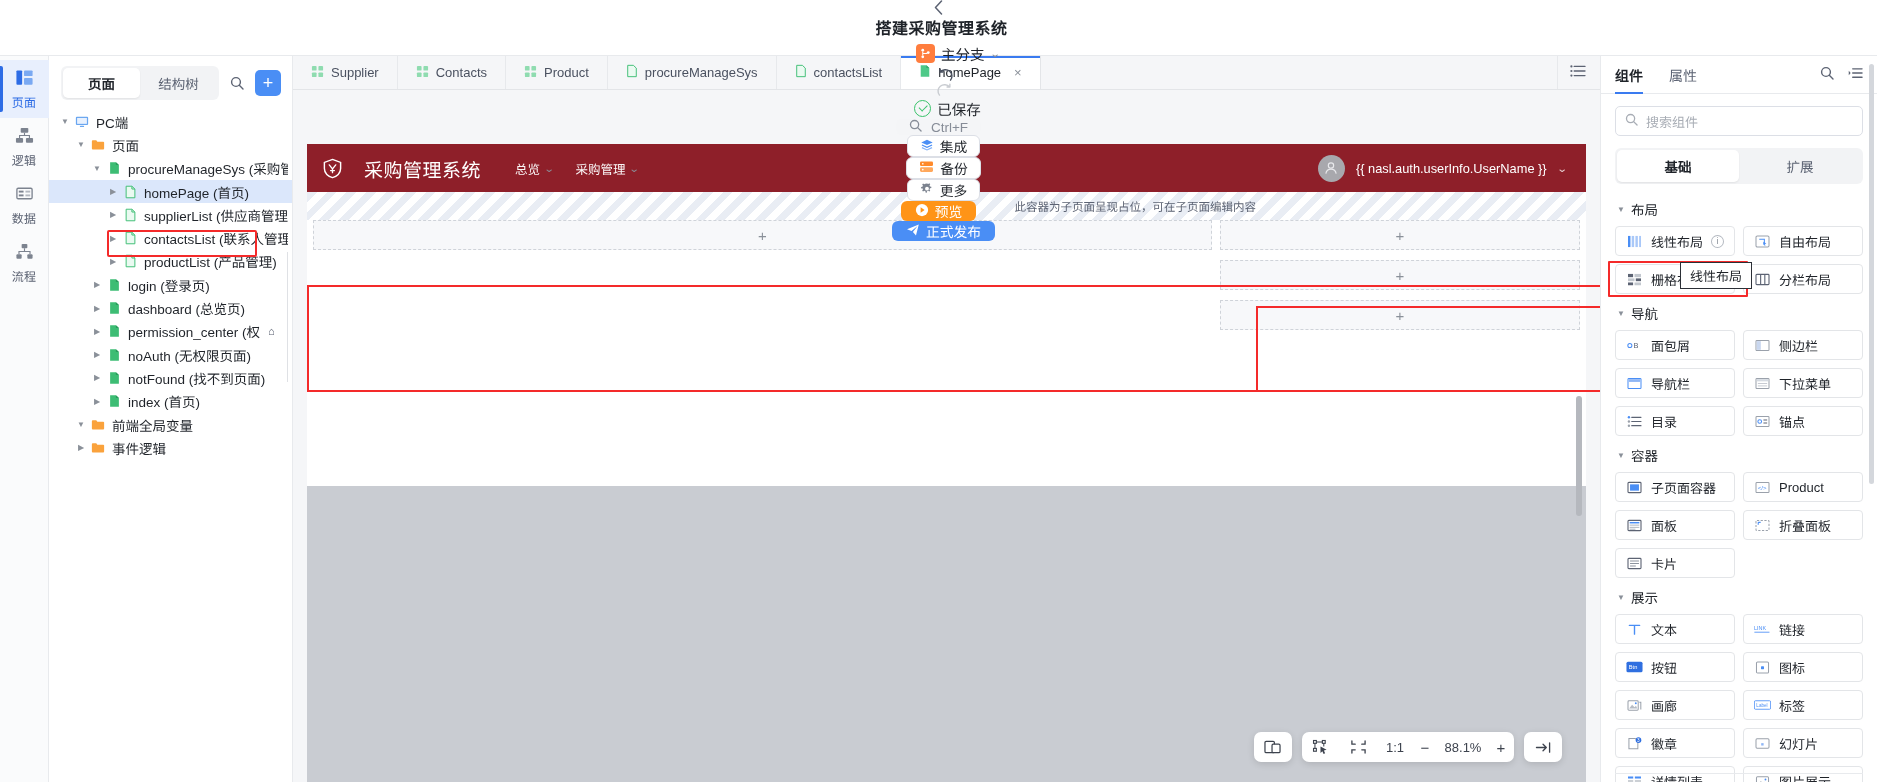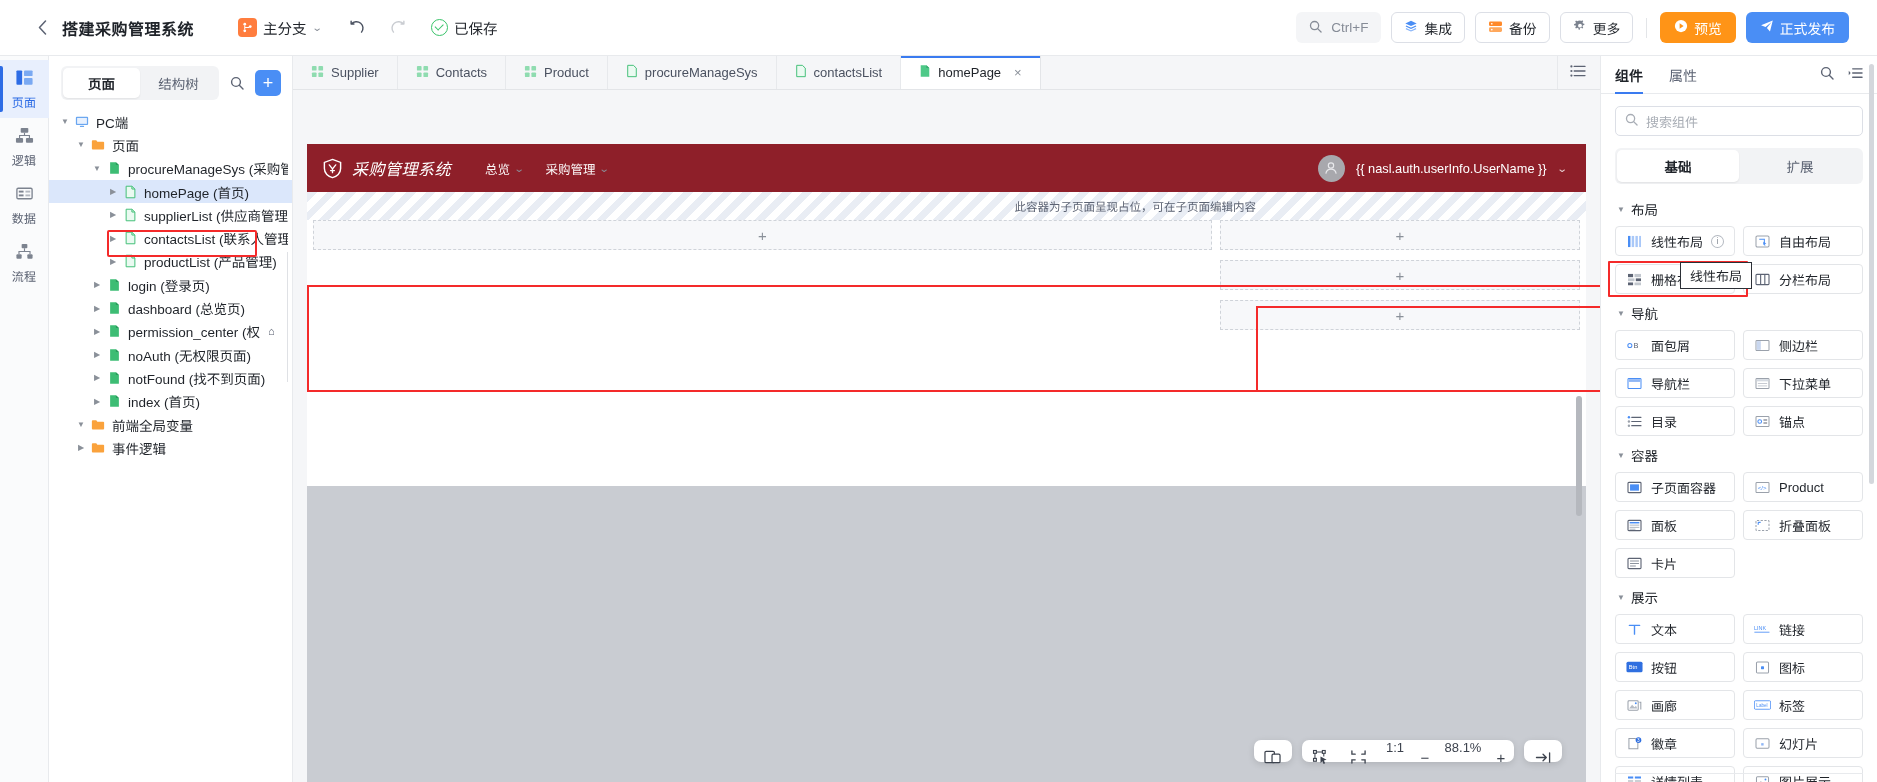--- a/index.html
+++ b/index.html
@@ -7,22 +7,22 @@
   html, body {
     width: 1877px; height: 782px; overflow: hidden;
     font-family: "Liberation Sans", "DejaVu Sans", sans-serif;
     font-size: 14px; color: #1f2329; background: #fff;
   }
   .app { width: 1877px; height: 782px; display: flex; flex-direction: column; }
 
   
   .topbar {
     height: 56px; min-height: 56px; display: flex; align-items: center;
-    background: #fff; border-bottom: 1px solid #e8eaed; padding: 0 28px;
-    position: relative; z-index: 40;
+    background: #fff; border-bottom: 1px solid #e8eaed; padding: 0 9px;
+    position: relative; z-index: 40; flex-direction: column;
   }
   .tb-back {
     width: 28px; height: 28px; display: flex; align-items: center; justify-content: center;
     color: #5c6373; cursor: pointer; border-radius: 4px; font-size: 17px;
   }
   .tb-title { font-size: 16px; font-weight: 600; color: #1f2329; margin-left: 6px; letter-spacing: .5px; }
   .tb-branch {
     display: flex; align-items: center; gap: 6px; margin-left: 38px; cursor: pointer;
     padding: 4px 6px; border-radius: 4px; font-size: 14.5px; color: #1f2329;
   }
@@ -152,21 +152,21 @@
 
   .stage { flex: 1; position: relative; overflow: hidden; background: #f5f6f8; }
   .page-frame {
     position: absolute; left: 14px; right: 14px; top: 54px; bottom: 0; background: #fff;
   }
   .app-header {
     height: 48px; background: #8e1f29; display: flex; align-items: center; padding: 0 14px;
     color: #fff;
   }
   .logo-shield { width: 22px; height: 22px; display: flex; align-items: center; justify-content: center; }
-  .app-name { font-size: 16px; margin-left: 9px; letter-spacing: .5px; font-style: italic; }
+  .app-name { font-size: 19px; margin-left: 21px; letter-spacing: .5px; }
   .app-menu { display: flex; align-items: center; gap: 22px; margin-left: 34px; font-size: 12.5px; }
   .app-menu .mi { display: flex; align-items: center; gap: 5px; cursor: pointer; opacity: .96; }
   .app-hd-right { margin-left: auto; display: flex; align-items: center; gap: 11px; padding-right: 6px; }
   .avatar {
     width: 27px; height: 27px; border-radius: 50%; background: #a8a8ad; display: flex;
     align-items: center; justify-content: center;
   }
   .uname { font-size: 12.8px; }
 
   .stripe-band {
@@ -196,21 +196,21 @@
     background: #b5b8be;
   }
 
   
   .arrows { position: absolute; inset: 0; pointer-events: none; }
 
   
   .zoombar { position: absolute; right: 38px; bottom: 20px; display: flex; align-items: center; gap: 10px; }
   .zb-card {
     background: #fff; border-radius: 7px; box-shadow: 0 2px 7px rgba(0,0,0,.13);
-    display: flex; align-items: flex-start; height: 22px;
+    display: flex; align-items: center; height: 30px;
   }
   .zb-icon { width: 38px; height: 34px; display: flex; align-items: center; justify-content: center; color: #3d434e; cursor: pointer; }
   .zb-text { font-size: 13px; color: #3d434e; padding: 0 8px; cursor: pointer; }
   .zb-minus, .zb-plus { width: 26px; height: 34px; display: flex; align-items: center; justify-content: center; color: #3d434e; cursor: pointer; font-size: 15px; }
   .zb-pct { font-size: 13px; color: #3d434e; min-width: 50px; text-align: center; }
 
   
   .right-panel {
     width: 277px; min-width: 277px; background: #fff; border-left: 1px solid #e8eaed;
     display: flex; flex-direction: column; position: relative;

